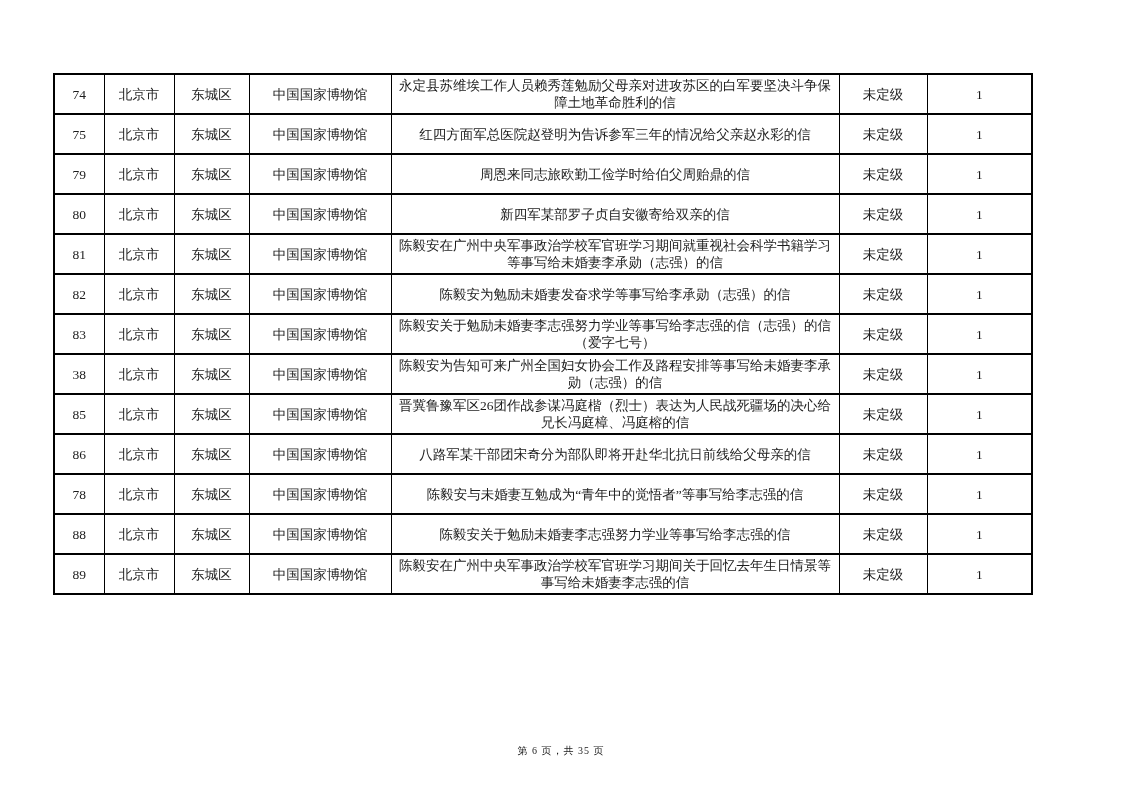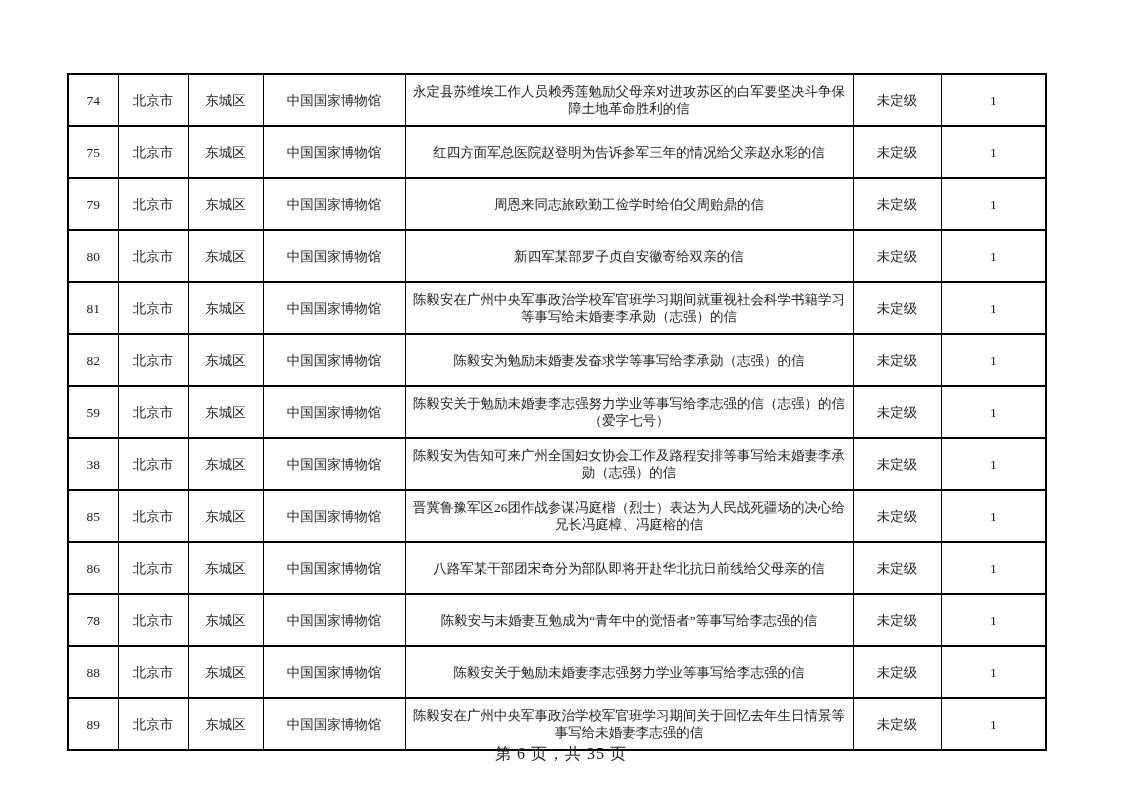--- a/index.html
+++ b/index.html
@@ -11,56 +11,56 @@
     position: relative;
     width: 1122px;
     height: 793px;
     background: #ffffff;
     font-family: "Liberation Serif", "DejaVu Serif", serif;
     color: #1c1c1c;
     overflow: hidden;
   }
   table.records {
     position: absolute;
-    left: 67px;
+    left: 53px;
     top: 73px;
     width: 978px;
     border-collapse: collapse;
     table-layout: fixed;
     border: 2px solid #000;
   }
   table.records td {
     border-left: 1px solid #000;
     border-right: 1px solid #000;
     border-top: 2px solid #000;
     border-bottom: 2px solid #000;
     text-align: center;
     vertical-align: middle;
     font-size: 13.5px;
     line-height: 17px;
     padding: 2px 5px;
     word-break: break-all;
   }
   table.records tr {
-    height: 52px;
+    height: 40px;
   }
   .col-no      { width: 50px; }
   .col-province{ width: 70px; }
   .col-district{ width: 75px; }
   .col-museum  { width: 142px; }
   .col-title   { width: 448px; }
   .col-grade   { width: 88px; }
   .col-count   { width: 105px; }
   .footer {
     position: absolute;
     left: 0;
     top: 744px;
     width: 100%;
     text-align: center;
-    font-size: 16px;
+    font-size: 10px;
     letter-spacing: 1px;
     color: #1c1c1c;
   }
 </style>
 </head>
 <body>
 
 <div class="page">
 
   <table class="records">
@@ -122,21 +122,21 @@
         <tr>
           <td>82</td>
           <td>北京市</td>
           <td>东城区</td>
           <td>中国国家博物馆</td>
           <td>陈毅安为勉励未婚妻发奋求学等事写给李承勋（志强）的信</td>
           <td>未定级</td>
           <td>1</td>
         </tr>
         <tr>
-          <td>59</td>
+          <td>83</td>
           <td>北京市</td>
           <td>东城区</td>
           <td>中国国家博物馆</td>
           <td>陈毅安关于勉励未婚妻李志强努力学业等事写给李志强的信（志强）的信（爱字七号）</td>
           <td>未定级</td>
           <td>1</td>
         </tr>
         <tr>
           <td>38</td>
           <td>北京市</td>

